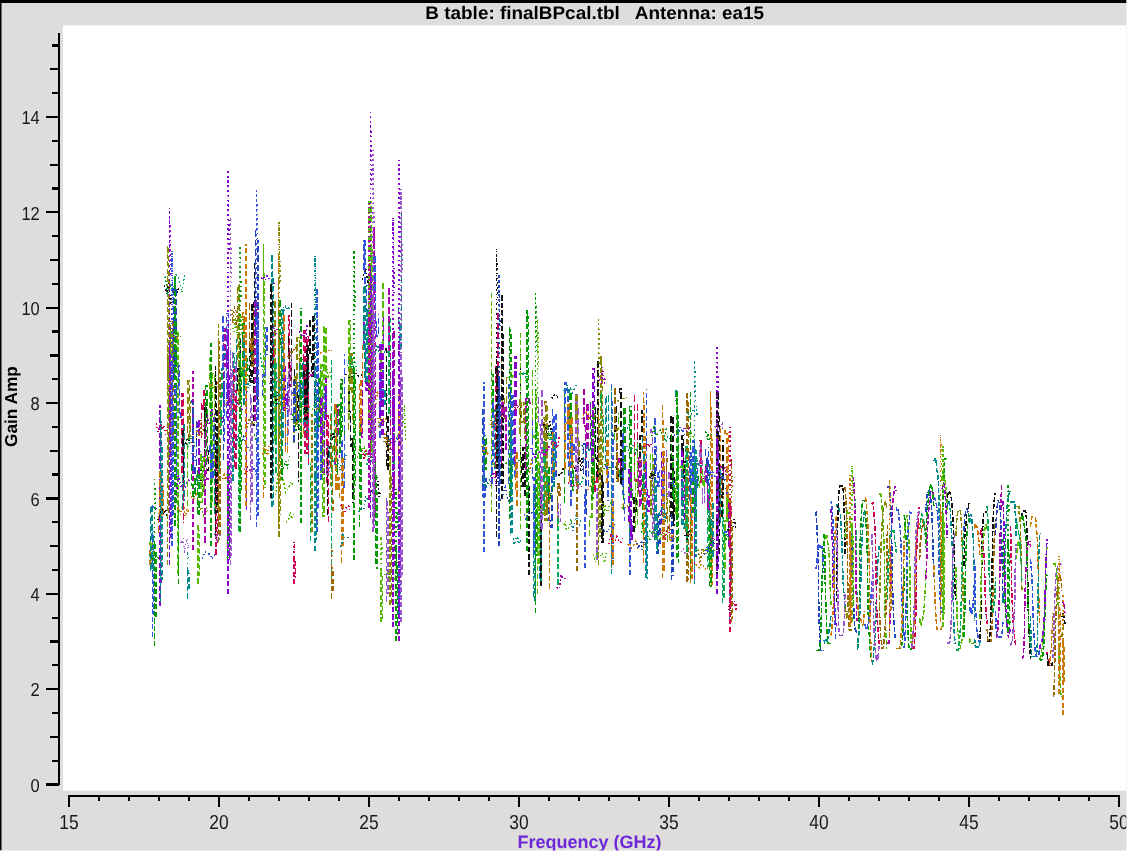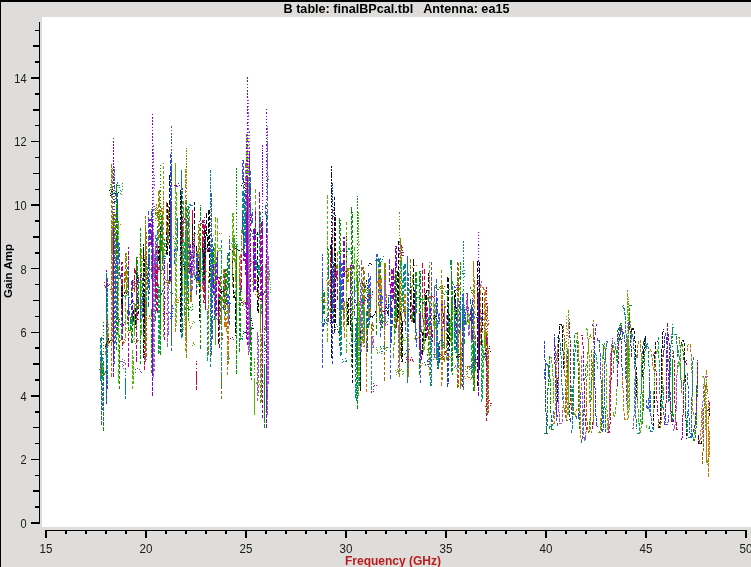--- a/index.html
+++ b/index.html
@@ -7,21 +7,21 @@
      font-family:"Liberation Sans",sans-serif;}
 #frame{position:relative;width:751px;height:417px;}
 #canvas{position:absolute;left:42px;top:17px;width:709px;height:510px;background:#ffffff;}
 #topline{position:absolute;left:0;top:0;width:751px;height:2px;background:#000;}
 #leftline{position:absolute;left:0;top:0;width:1px;height:567px;background:#000;}
 #title{position:absolute;left:42px;top:1px;width:709px;text-align:center;
        font-size:13px;font-weight:bold;color:#000;transform:scale(0.97,0.93);}
 #ylab{position:absolute;left:-22px;top:265px;width:60px;text-align:center;
       font-size:11.5px;font-weight:bold;color:#000;transform:rotate(-90deg);}
 #xlab{position:absolute;left:40px;top:554px;width:706px;text-align:center;
-      font-size:12px;font-weight:bold;color:#b91c1c;}
+      font-size:12px;font-weight:bold;color:#6d28d9;}
 svg{position:absolute;left:0;top:0;}
 .tly{font-size:12.5px;fill:#1a1a1a;}
 .tlx{font-size:13.5px;fill:#1a1a1a;}
 </style></head>
 <body>
 <div id="frame">
 <div id="canvas"></div>
 <div id="topline"></div>
     <div id="leftline"></div>
 <div id="title">B table: finalBPcal.tbl&nbsp;&nbsp; Antenna: ea15</div>

